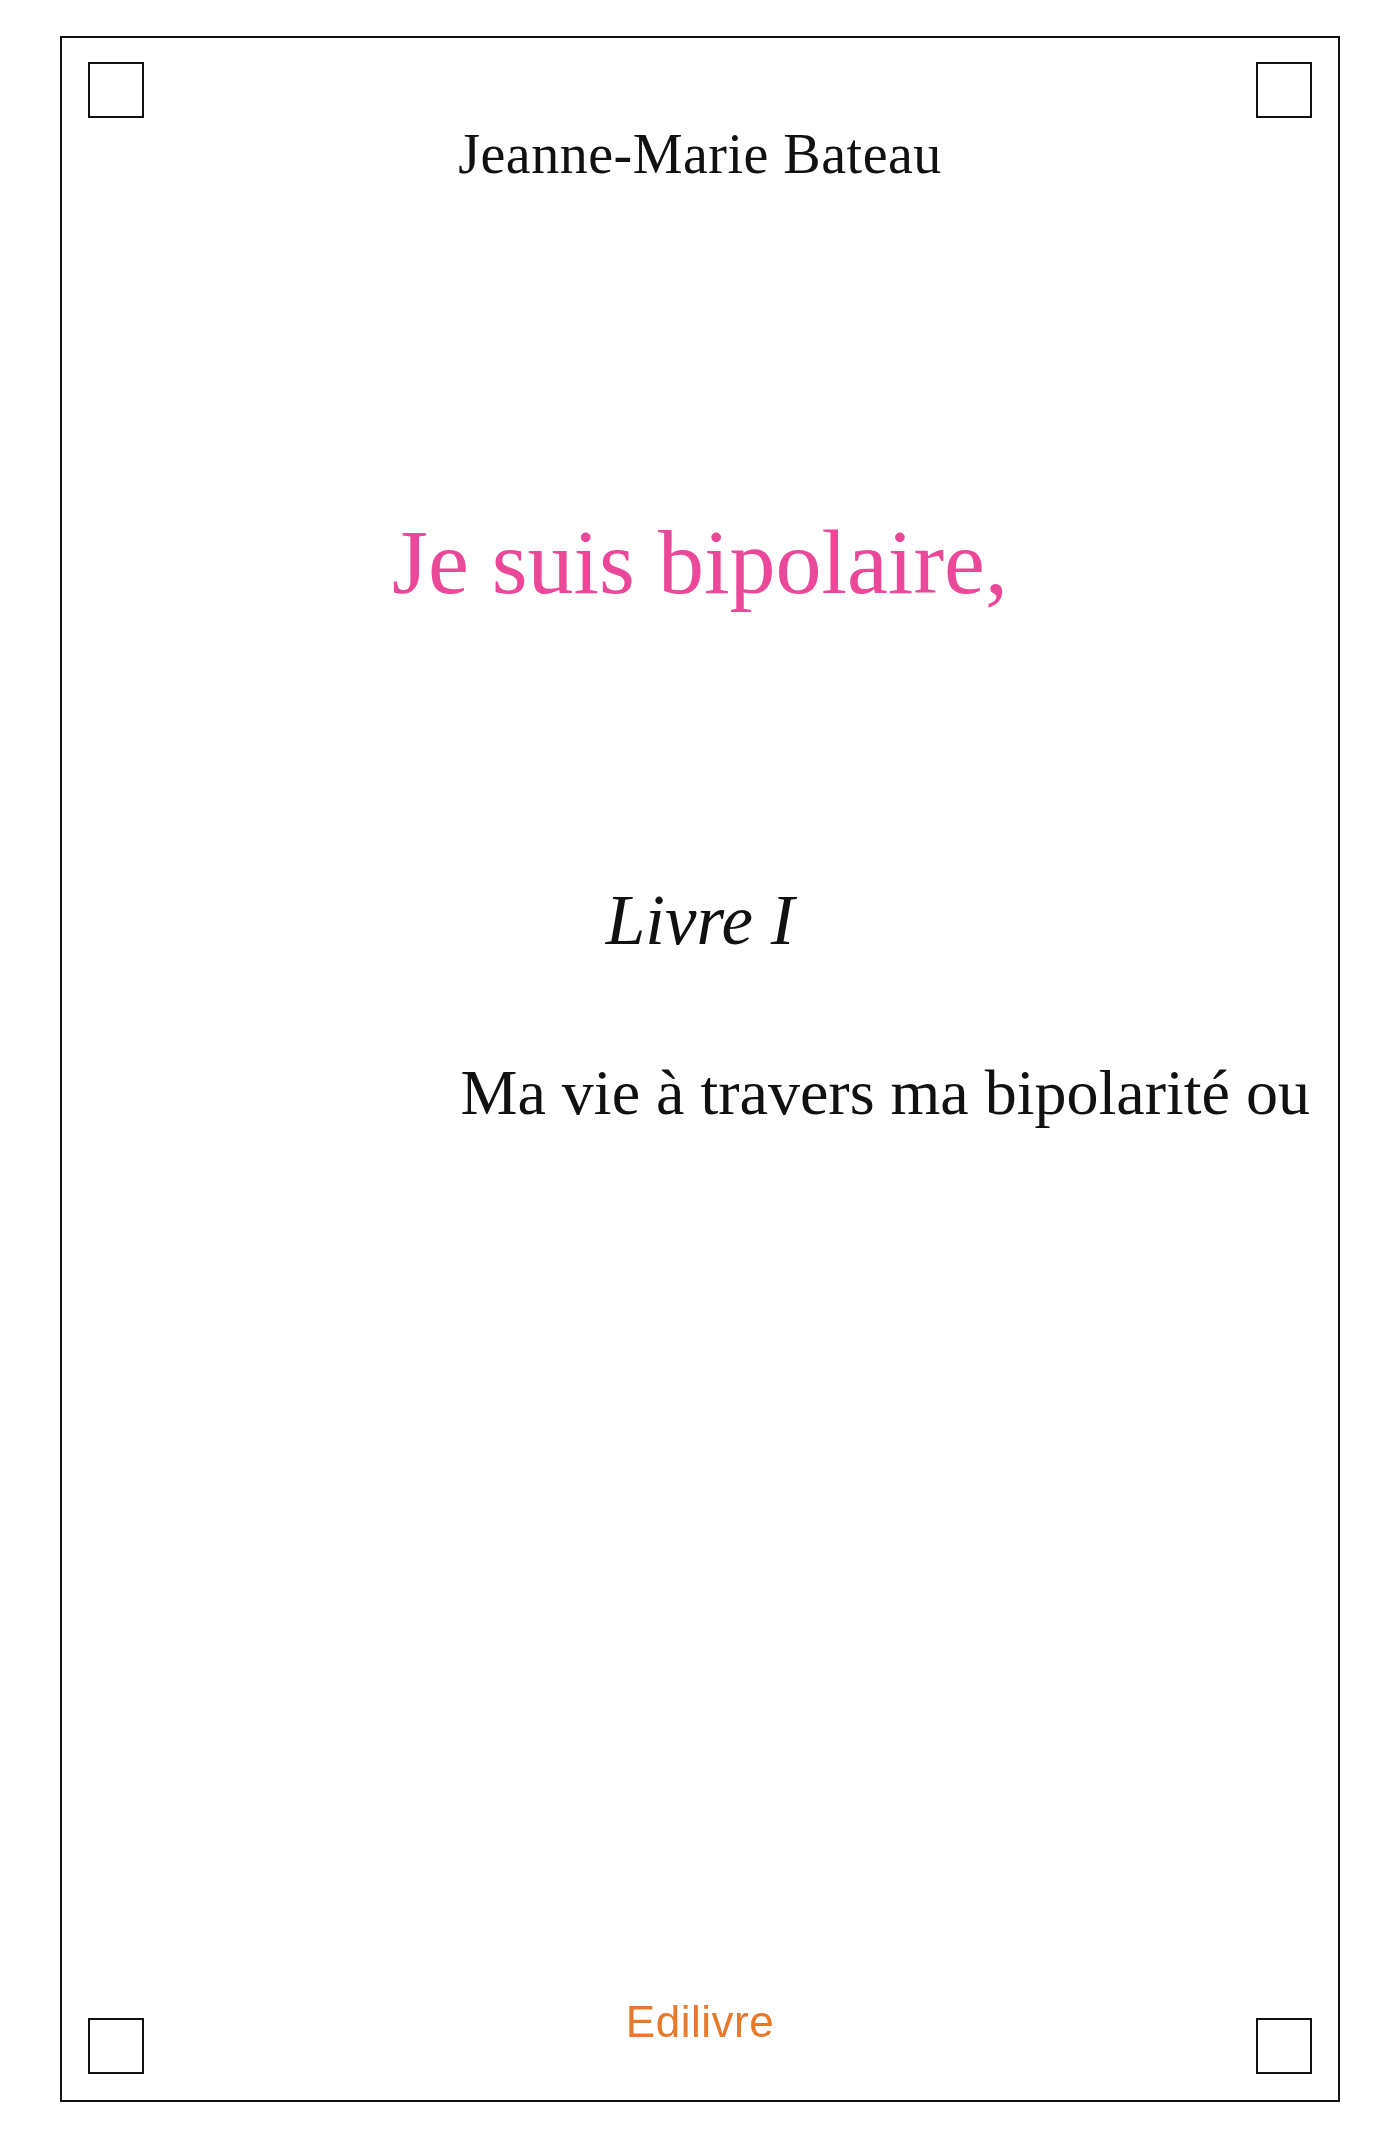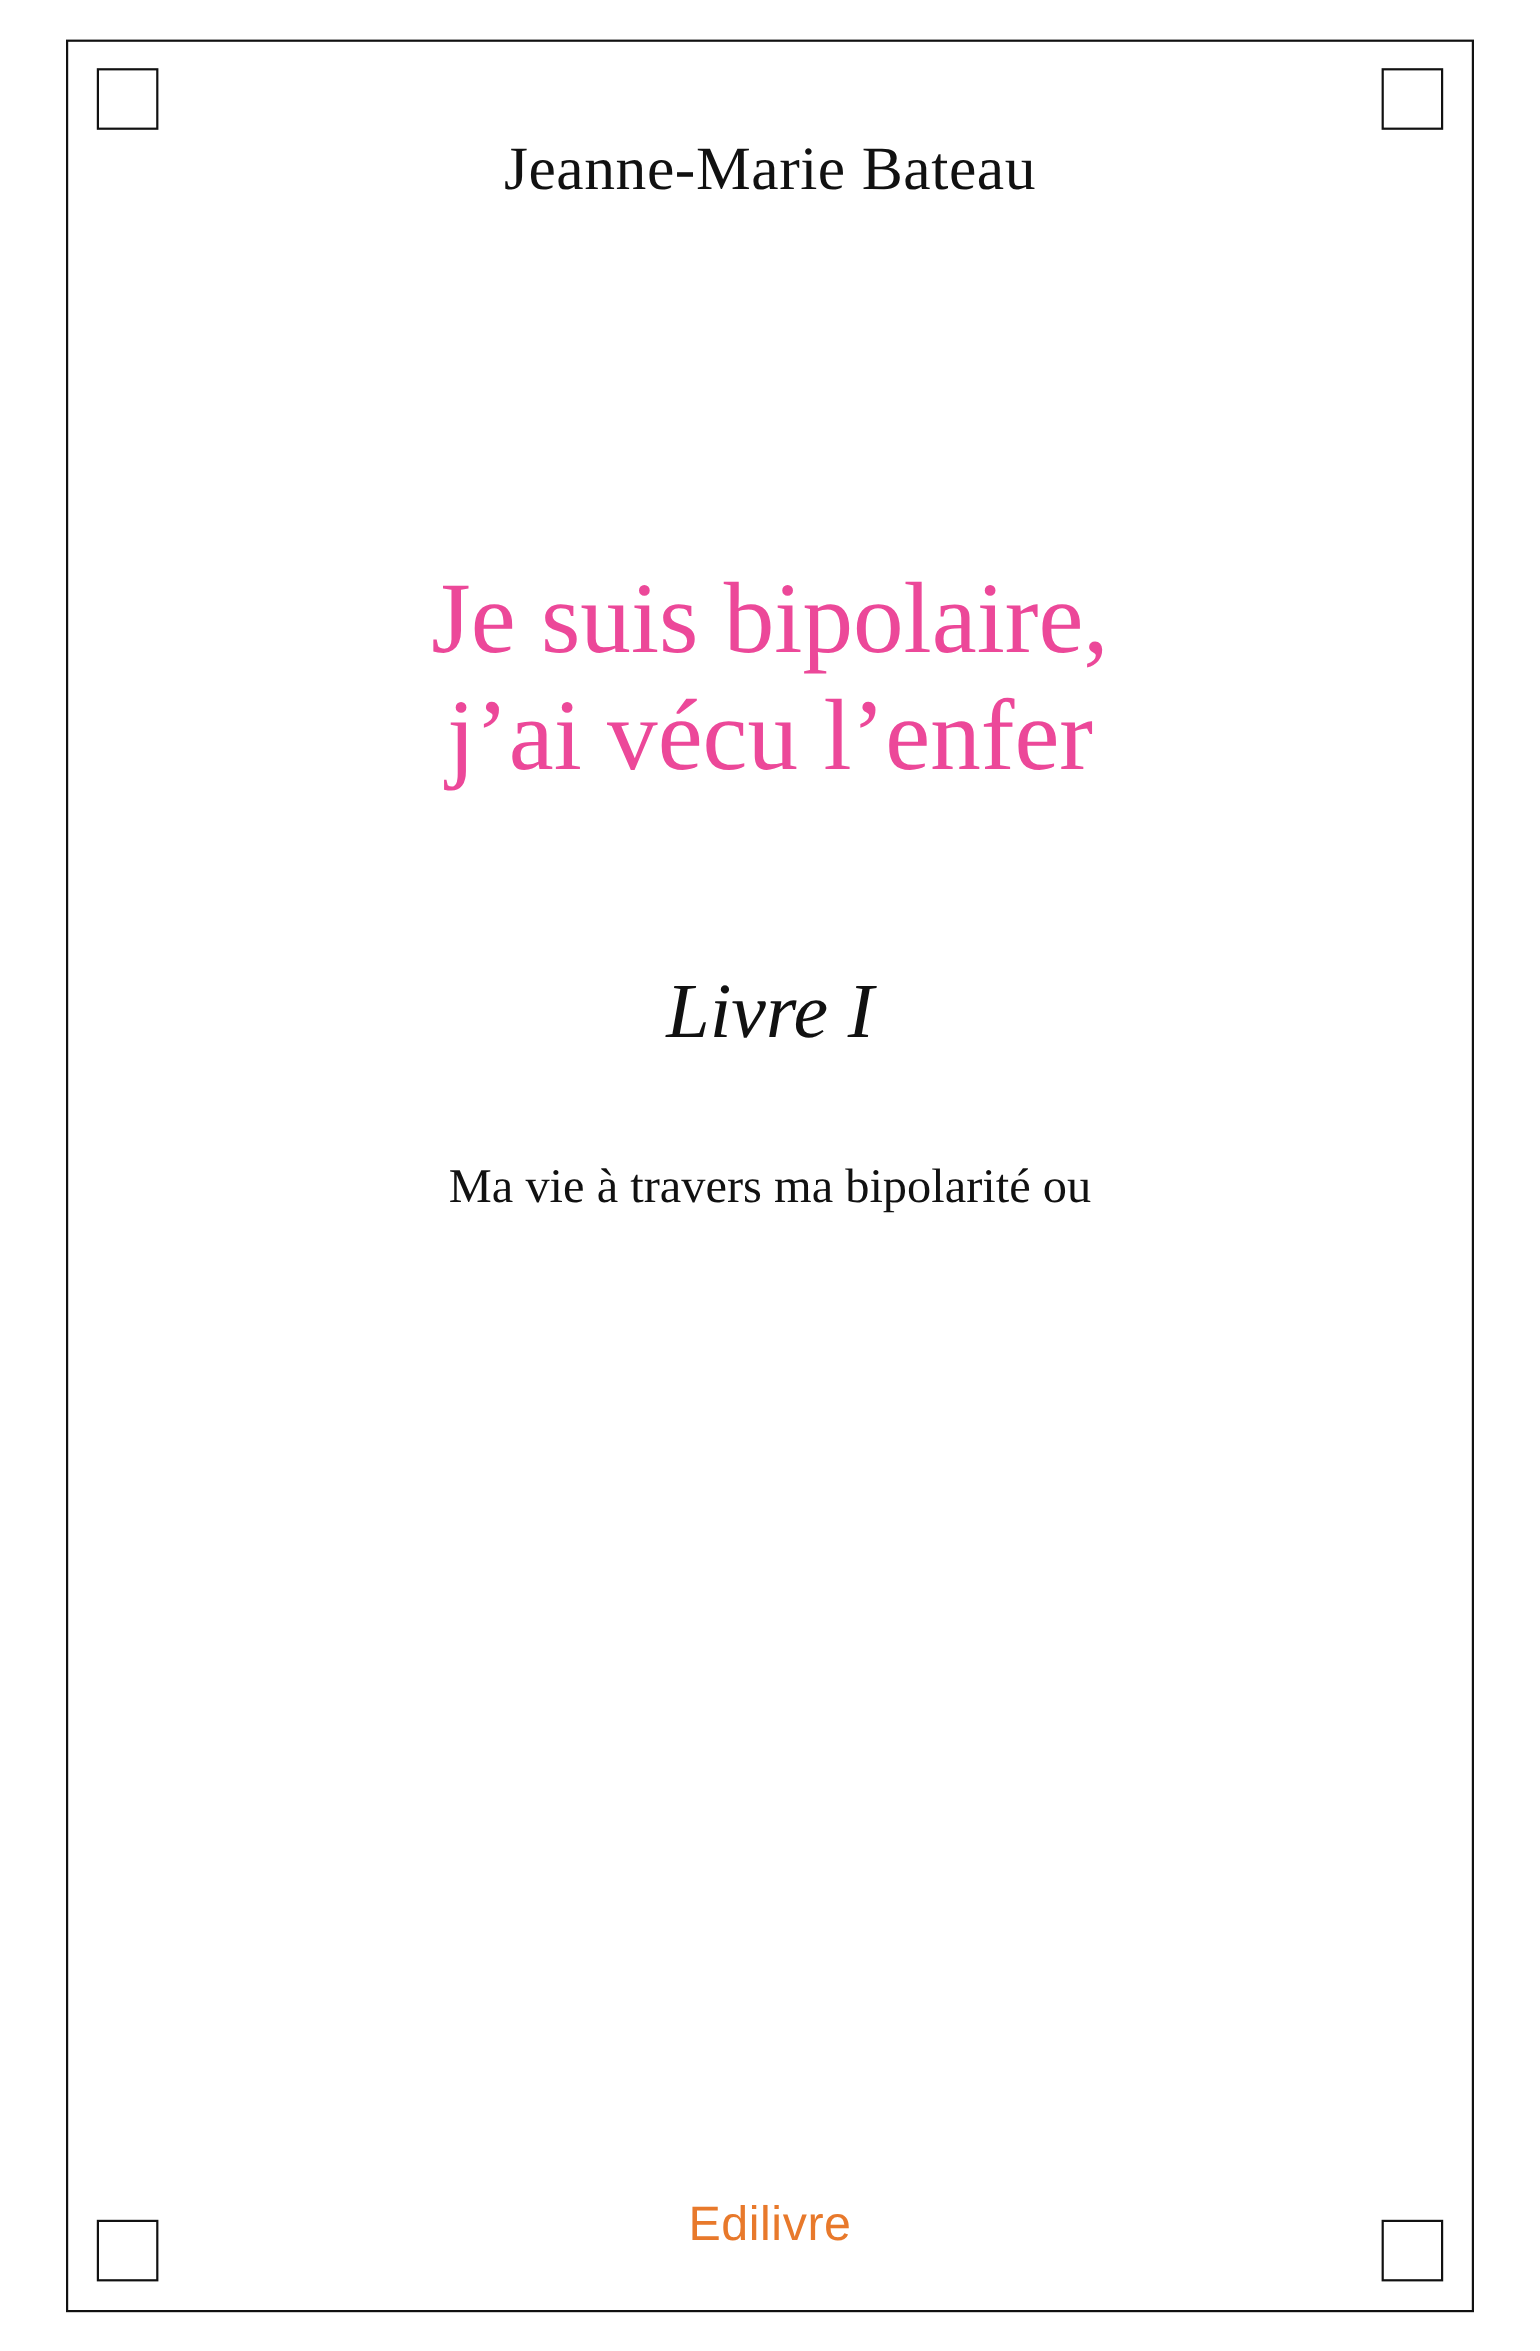--- a/index.html
+++ b/index.html
@@ -108,23 +108,24 @@
   .subtitle {
     position: absolute;
     left: 90px;
     right: 90px;
     top: 1050px;
     text-align: center;
     color: #111111;
     font-family: "Liberation Serif", serif;
   }
   .subtitle-line {
-    font-size: 44px;
+    font-size: 64px;
     line-height: 1.33;
     white-space: nowrap;
+    text-align: right;
   }
 
   .publisher {
     position: absolute;
     left: 0;
     right: 0;
     bottom: 90px;
     text-align: center;
     font-size: 44px;
     letter-spacing: 0.5px;
@@ -144,21 +145,20 @@
 
   <div class="corner tl"></div>
   <div class="corner tr"></div>
   <div class="corner bl"></div>
   <div class="corner br"></div>
 
   <div class="author">Jeanne-Marie Bateau</div>
 
   <div class="title-block">
     <div class="title-line">Je suis bipolaire,</div>
-    <div class="title-line">j’ai vécu l’enfer</div>
   </div>
 
   <div class="volume">Livre I</div>
 
   <div class="subtitle">
     <div class="subtitle-line">Ma vie à travers ma bipolarité ou</div>
   </div>
 
   <div class="publisher">
     <span class="logo-text">Edilivre</span>

